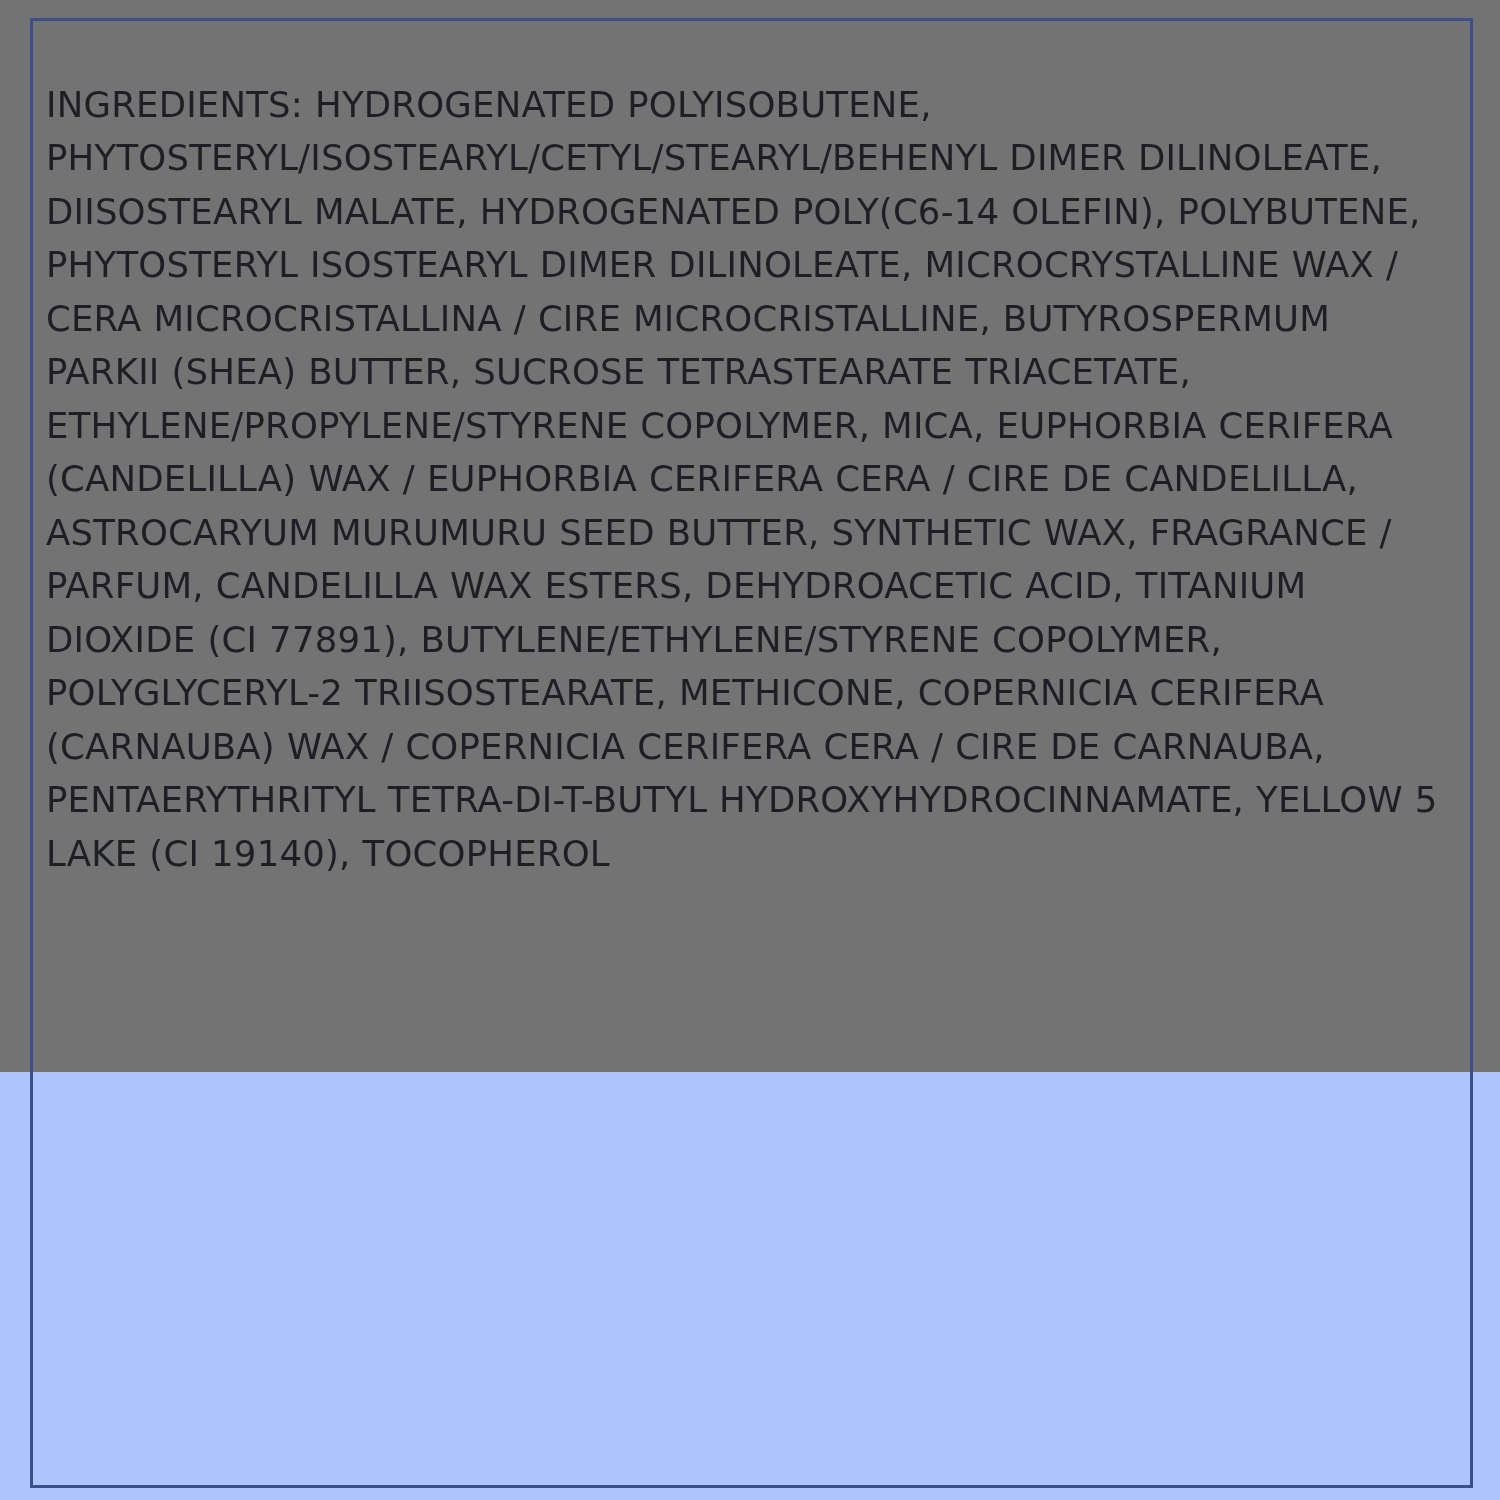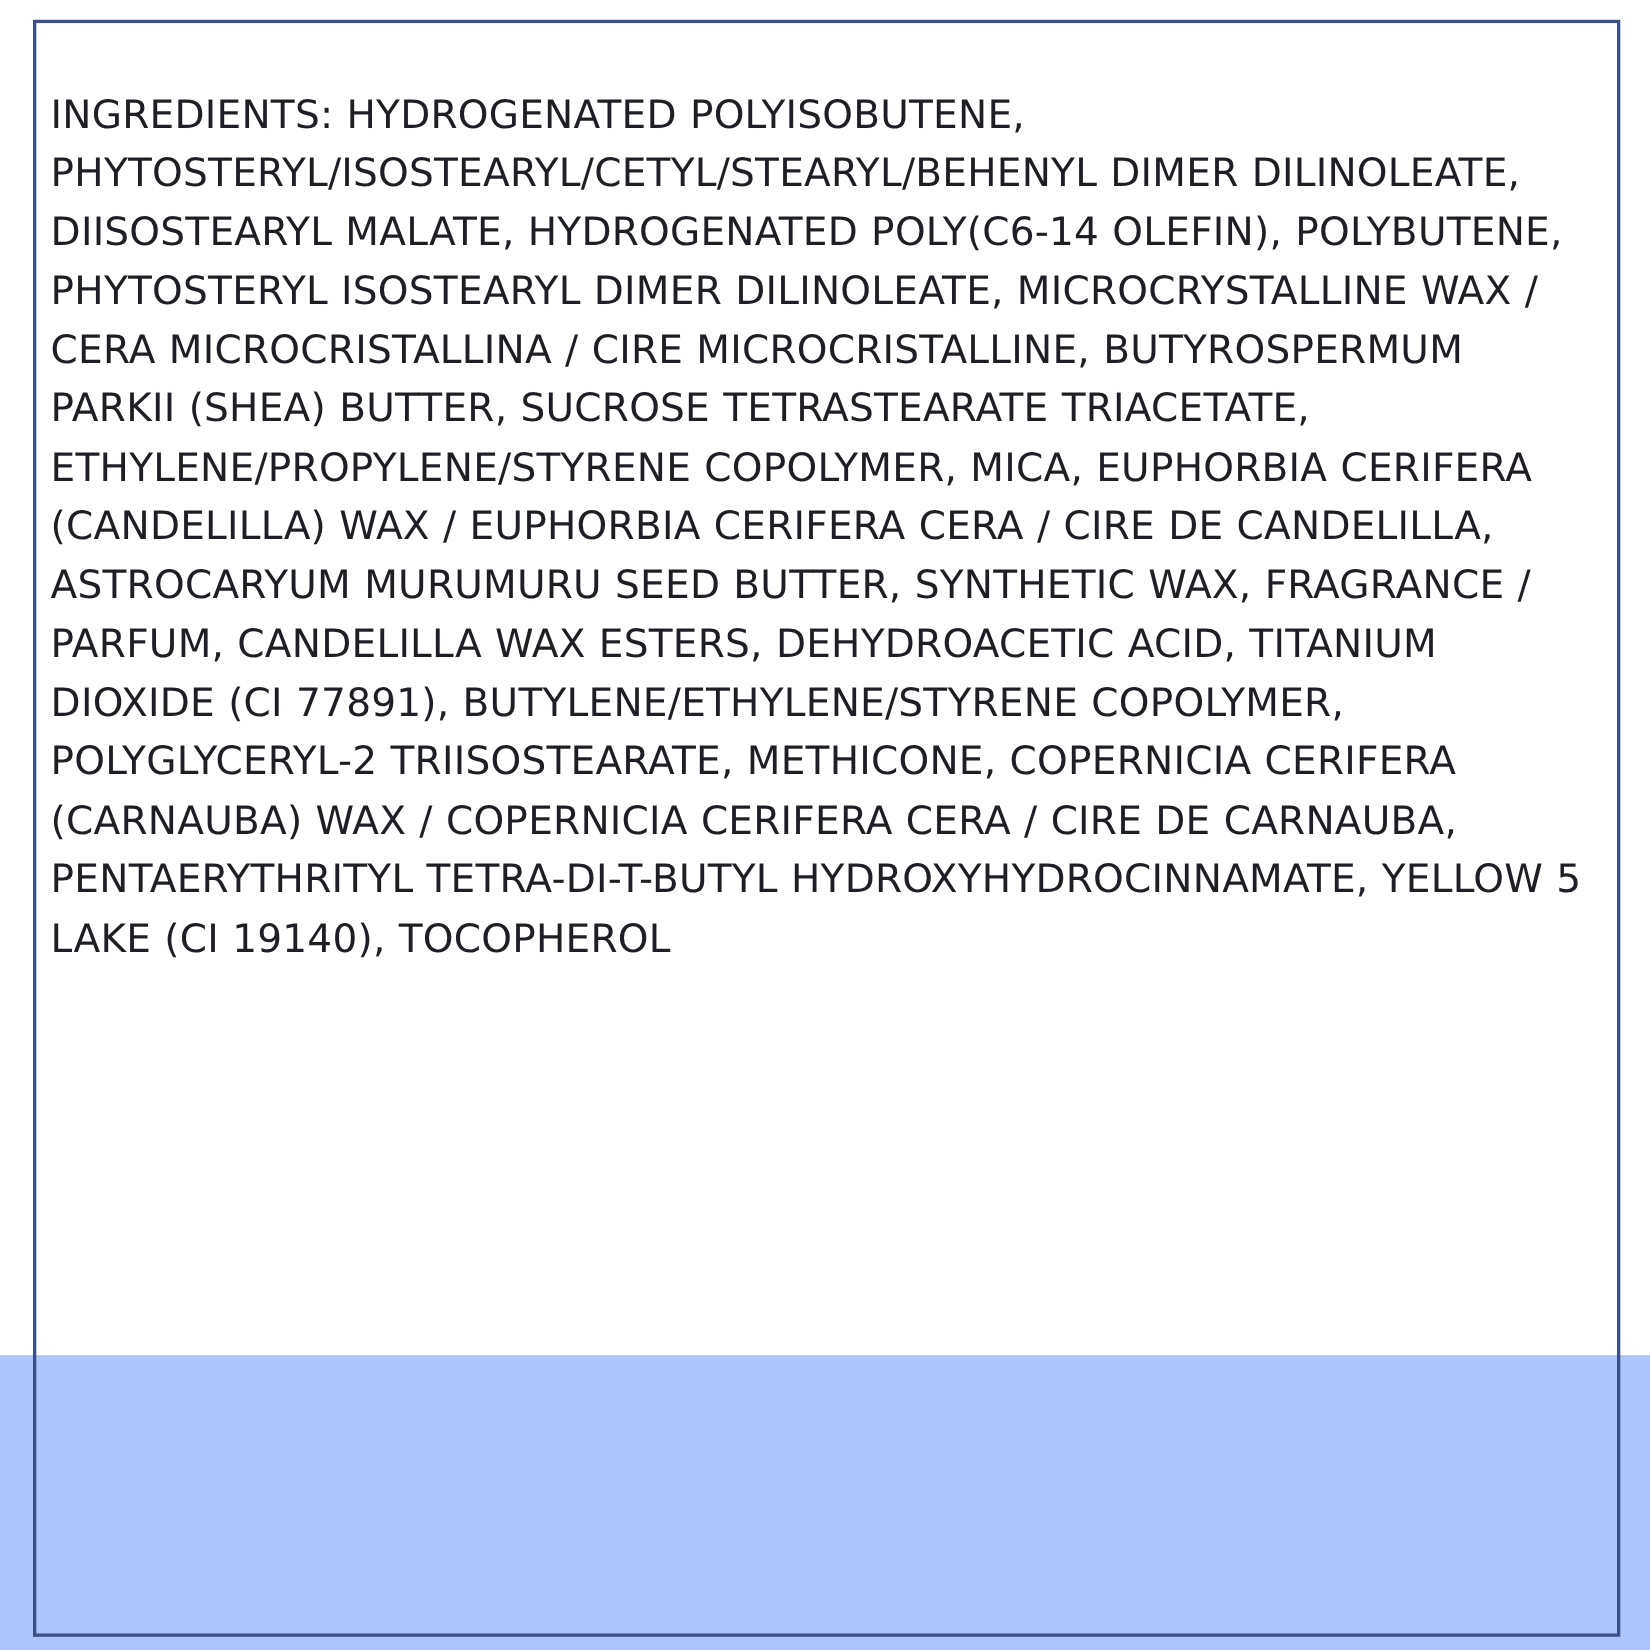--- a/index.html
+++ b/index.html
@@ -9,22 +9,22 @@
   body {
     width: 1500px;
     height: 1500px;
     background: #aec5fc;
     font-family: "DejaVu Sans", sans-serif;
     overflow: hidden;
   }
   .page {
     position: relative;
     width: 1500px;
-    height: 1232px;
-    background: #ffffff;
+    height: 1072px;
+    background: #737373;
     box-sizing: border-box;
   }
   .border-frame {
     position: absolute;
     left: 30px;
     top: 18px;
     width: 1443px;
     height: 1470px;
     border: 3px solid #3d4f8a;
     box-sizing: border-box;

